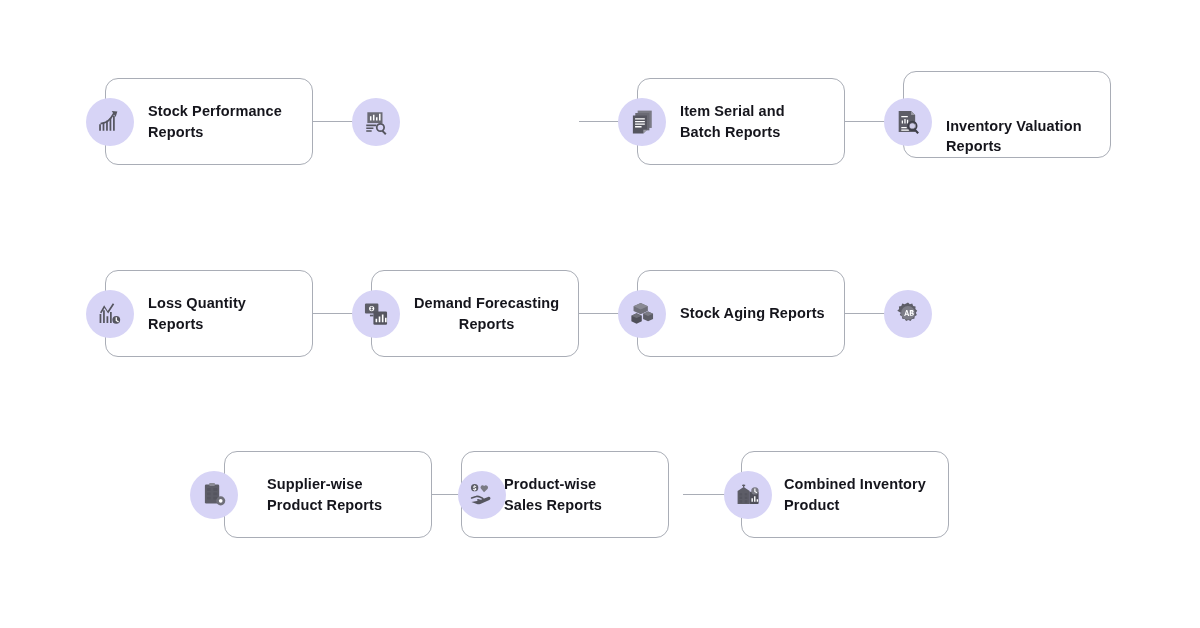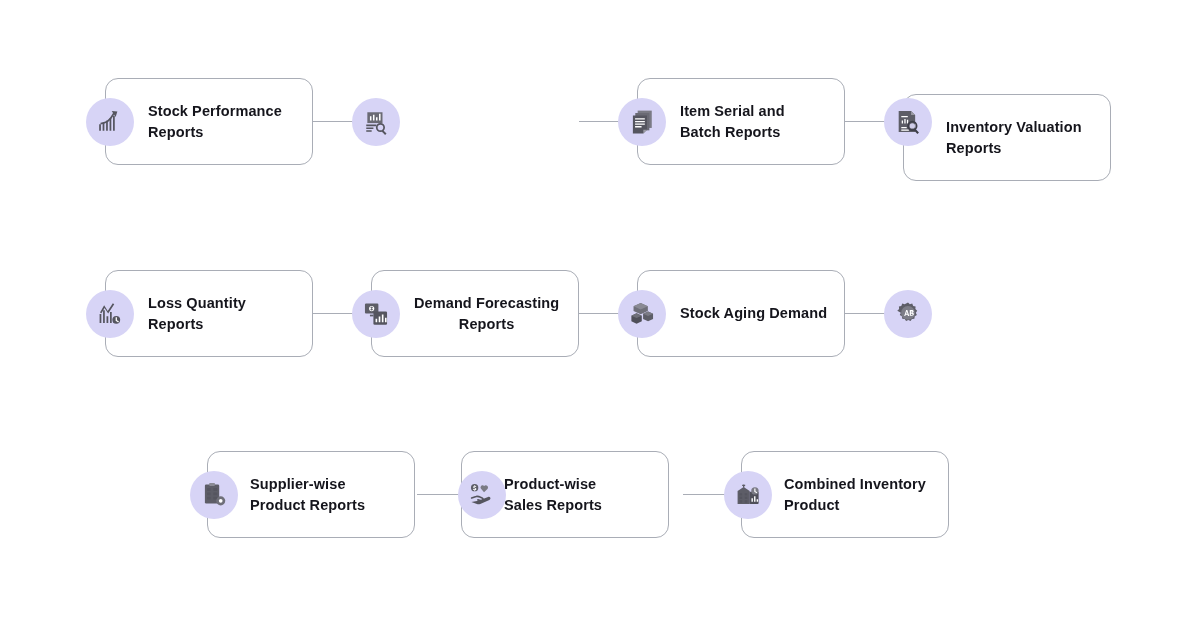--- a/index.html
+++ b/index.html
@@ -111,21 +111,21 @@
   <div class="badge" style="left:618px; top:98px;">
     <svg viewBox="0 0 24 24" aria-hidden="true">
       <path d="M8 1.5h13v16H8z" style="fill:#7a7a84"></path>
       <path d="M5.8 3.7h13v16h-13z" style="fill:#6a6a74"></path>
       <path d="M3.6 5.9h13v13.3l-3.4 3.4H3.6z" style="fill:#55555f"></path>
       <path d="M5.6 8.6h9v1.2h-9zM5.6 11h9v1.2h-9zM5.6 13.4h9v1.2h-9zM5.6 15.8h6v1.2h-6z" style="fill:#ffffff"></path>
       <path d="M13.2 19.2h3.4l-3.4 3.4z" style="fill:#9a9aa4"></path>
     </svg>
   </div>
 
-  <div class="card" style="left:903px; top:94px; width:208px; height:87px;">
+  <div class="card" style="left:903px; top:71px; width:208px; height:87px;align-items:flex-end;">
     <div class="card-label">Inventory Valuation
 Reports</div>
   </div>
   <div class="badge" style="left:884px; top:98px;">
     <svg viewBox="0 0 24 24" aria-hidden="true">
       <path d="M3.4 1.8h11.4l3.8 3.8v15.6H3.4z" style="fill:#5d5d67"></path>
       <path d="M14.8 1.8l3.8 3.8h-3.8z" style="fill:#9a9aa4"></path>
       <path d="M5.8 6.4h6v1.2h-6zM5.8 16.6h5v1.2h-5zM5.8 18.9h7v1.2h-7z" style="fill:#ffffff"></path>
       <path d="M6.2 13.4h1.2v-2.8H6.2v2.8zm2.4 0h1.2V9.2H8.6v4.2zm2.4 0h1.2v-3.4H11v3.4z" style="fill:#ffffff"></path>
       <circle cx="16" cy="15.6" r="3.9" style="fill:none;stroke:#3f3f49;stroke-width:1.7"></circle>
@@ -160,21 +160,21 @@
       <rect x="1.8" y="2.4" width="12.4" height="9.2" rx="1" style="fill:#5d5d67"></rect>
       <circle cx="8" cy="7" r="2.4" style="fill:#ffffff"></circle>
       <path d="M8 5.2v3.6M6.9 6.1h2.2M6.9 7.9h2.2" style="stroke:#5d5d67;stroke-width:.8;fill:none"></path>
       <path d="M6.4 12.6h3.2v1.6H6.4z" style="fill:#5d5d67"></path>
       <rect x="9.6" y="9.6" width="12.6" height="12.4" rx="1.2" style="fill:#55555f"></rect>
       <path d="M11.6 19.6h1.5v-3.2h-1.5v3.2zm2.9 0H16v-5.2h-1.5v5.2zm2.9 0h1.5v-7.1h-1.5v7.1zm2.9 0h1.5v-4.1h-1.5v4.1z" style="fill:#ffffff"></path>
     </svg>
   </div>
 
   <div class="card" style="left:637px; top:270px; width:208px; height:87px;">
-    <div class="card-label">Stock Aging Demand</div>
+    <div class="card-label">Stock Aging Reports</div>
   </div>
   <div class="badge" style="left:618px; top:290px;">
     <svg viewBox="0 0 24 24" aria-hidden="true">
       <path d="M10.8 1.8l6.6 3v4.4l-6.6 3-6.6-3V4.8z" style="fill:#6f6f79"></path>
       <path d="M10.8 1.8l6.6 3-6.6 3-6.6-3z" style="fill:#8a8a94"></path>
       <path d="M17.6 9.6l4.6 2.1v5l-4.6 2.1L13 16.7v-5z" style="fill:#5d5d67"></path>
       <path d="M17.6 9.6l4.6 2.1-4.6 2.1-4.6-2.1z" style="fill:#7a7a84"></path>
       <path d="M7 11.4l4.8 2.2v5.2L7 21l-4.8-2.2v-5.2z" style="fill:#4f4f59"></path>
       <path d="M7 11.4l4.8 2.2L7 15.8l-4.8-2.2z" style="fill:#6f6f79"></path>
     </svg>
@@ -185,21 +185,21 @@
       <path d="M12 1.4l1.7 1.5 2.2-.5.9 2.1 2.2.6-.2 2.3 1.7 1.5-1.3 1.9 1 2.1-2 1.1-.3 2.3-2.3.2-1.2 1.9-2.1-.9-2.1.9-1.2-1.9-2.3-.2-.3-2.3-2-1.1 1-2.1L2.1 8.9l1.7-1.5-.2-2.3 2.2-.6.9-2.1 2.2.5z" style="fill:#5d5d67"></path>
       <circle cx="12" cy="11" r="6.4" style="fill:#7d7d87"></circle>
       <path d="M8.5 13.8l1.8-5.4h1.1l1.8 5.4h-1.2l-.4-1.2h-1.7l-.4 1.2H8.5zm1.8-2.1h1.2l-.6-2z" style="fill:#ffffff"></path>
       <path d="M13.6 13.8V8.4h2c1 0 1.6.5 1.6 1.3 0 .6-.3.9-.8 1.1.6.2 1 .6 1 1.3 0 .9-.7 1.5-1.8 1.5h-2zm1.1-3.2h.8c.4 0 .6-.2.6-.5s-.2-.5-.6-.5h-.8v1zm0 2.3h.9c.5 0 .7-.2.7-.6s-.3-.6-.7-.6h-.9v1.2z" style="fill:#ffffff"></path>
     </svg>
   </div>
 
   <div class="connector" style="left:417px; top:494px; width:62px;"></div>
   <div class="connector" style="left:683px; top:494px; width:62px;"></div>
 
-  <div class="card" style="left:207px; top:451px; width:208px; height:87px;">
+  <div class="card" style="left:224px; top:451px; width:208px; height:87px;">
     <div class="card-label">Supplier-wise
 Product Reports</div>
   </div>
   <div class="badge" style="left:190px; top:471px;">
     <svg viewBox="0 0 24 24" aria-hidden="true">
       <rect x="3.6" y="2.2" width="13.2" height="17.6" rx="1.2" style="fill:#5d5d67"></rect>
       <rect x="7.4" y="1" width="5.6" height="2.6" rx="1" style="fill:#8a8a94"></rect>
       <g style="fill:#ffffff">
         <rect x="5.6" y="5.6" width="3.2" height="2.6" rx=".5"></rect>
         <rect x="11.4" y="5.6" width="3.6" height="2.6" rx=".5"></rect>

